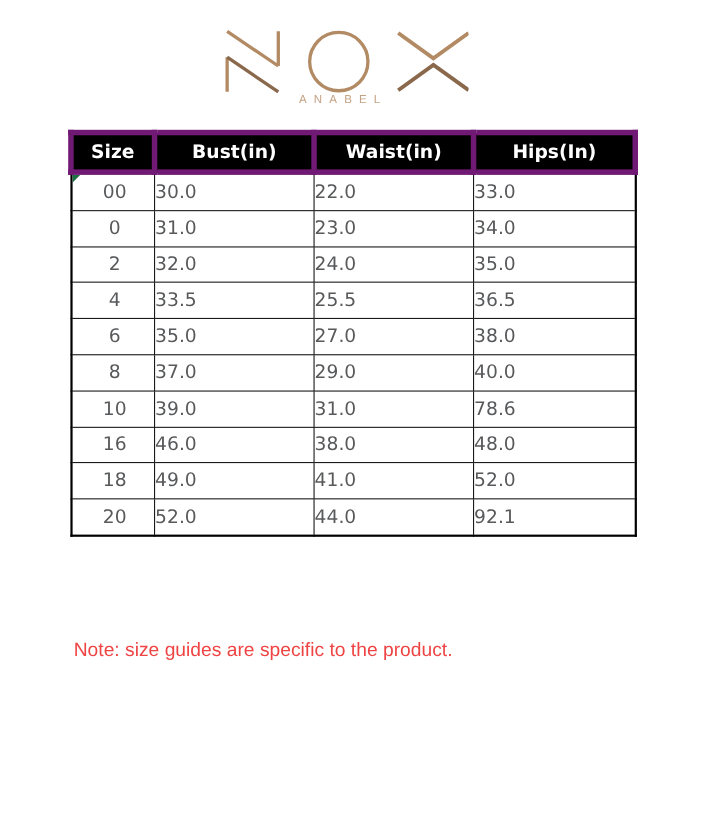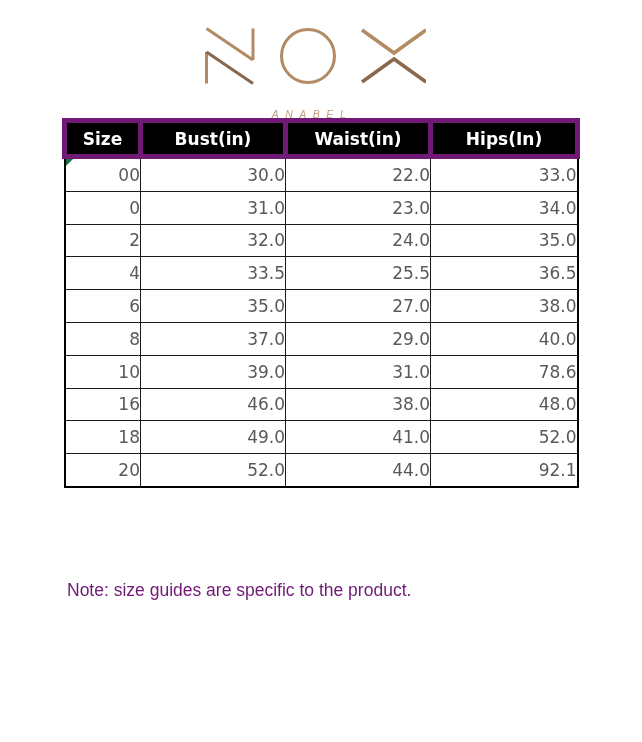--- a/index.html
+++ b/index.html
@@ -13,27 +13,26 @@
 
   
   .logo-wrap {
     position: absolute;
     top: 27px; left: 204px;
     width: 222px;
     text-align: center;
   }
   .logo-svg { display: block; width: 222px; height: 58px; }
   .subbrand {
-    margin-top: 23px;
+    margin-top: 0;
     margin-left: -6px;
     font-size: 10.5px;
     letter-spacing: 6.5px;
     color: #c3a183;
     font-family: "Liberation Sans", sans-serif;
-    font-style: italic;
   }
 
   
   table.size-chart {
     position: absolute;
     left: 62px; top: 118px;
     width: 513px;
     border-collapse: collapse;
     table-layout: fixed;
     border: 2px solid #000000;
@@ -46,45 +45,45 @@
     height: 31px;
     border: 5px solid #701a75;
     text-align: center;
     padding: 0;
   }
   table.size-chart td {
     border: 1px solid #1a1a1a;
     font-size: 17px;
     color: #58595b;
     height: 31.8px;
-    text-align: right;
+    text-align: left;
     padding: 0;
     white-space: nowrap;
     overflow: hidden;
   }
   table.size-chart td:first-child {
-    text-align: right;
+    text-align: center;
     padding-left: 3px;
     position: relative;
   }
   .flag {
     position: absolute;
     top: 0; left: 0;
     width: 0; height: 0;
     border-top: 7px solid #1d7044;
     border-right: 7px solid transparent;
   }
 
   
   .note {
     position: absolute;
     left: 67px; top: 580px;
     margin: 0;
     font-size: 17.5px;
-    color: #701a75;
+    color: #ef4444;
     font-family: "Liberation Sans", sans-serif;
   }
 </style>
 </head>
 <body>
 
 <header class="logo-wrap">
   <svg class="logo-svg" viewBox="0 0 222 58">
 
     <g fill="none" stroke-width="3">

